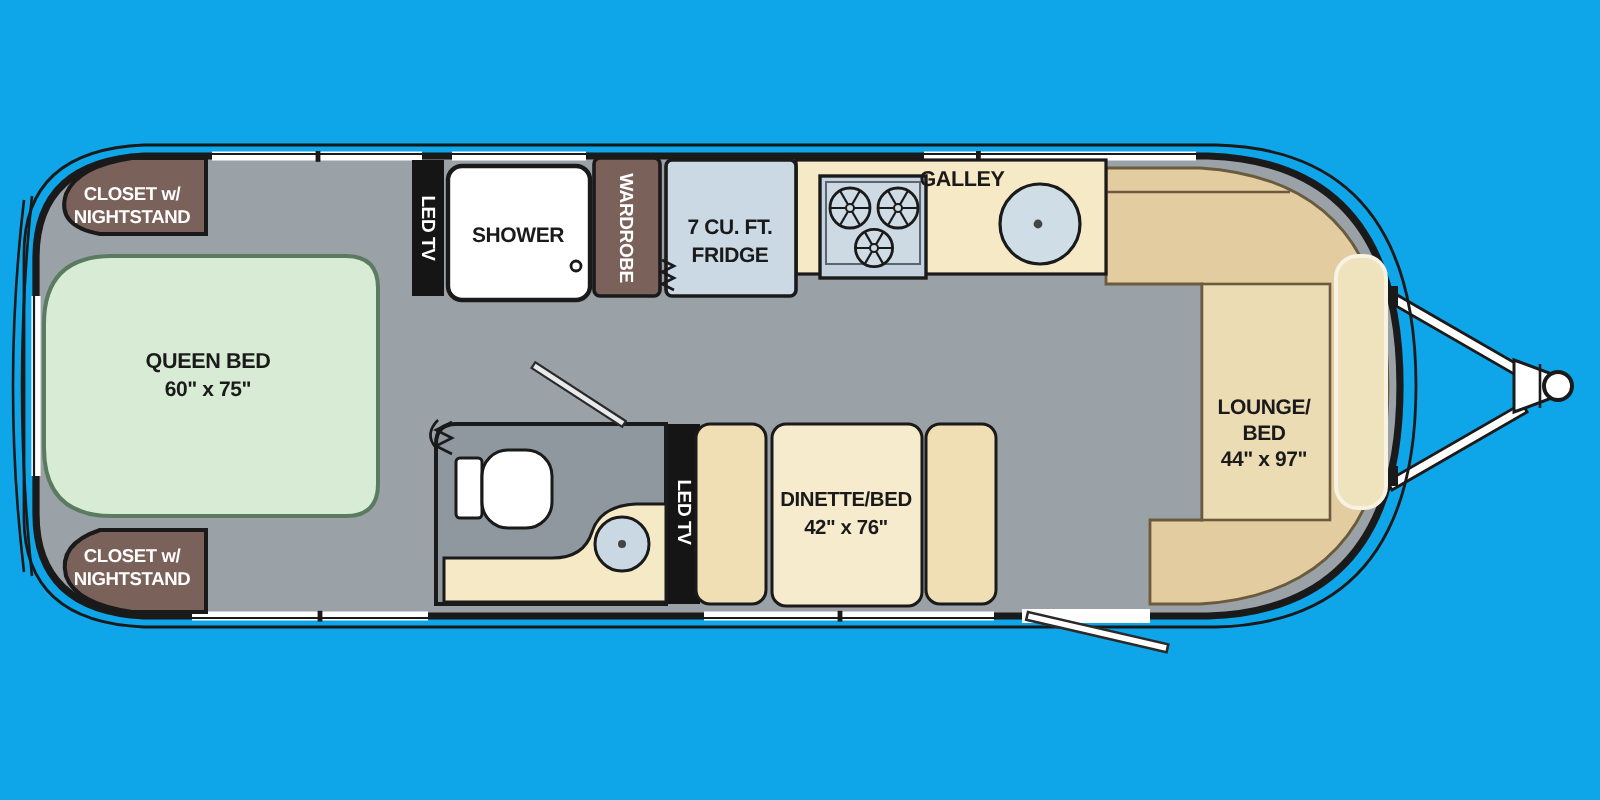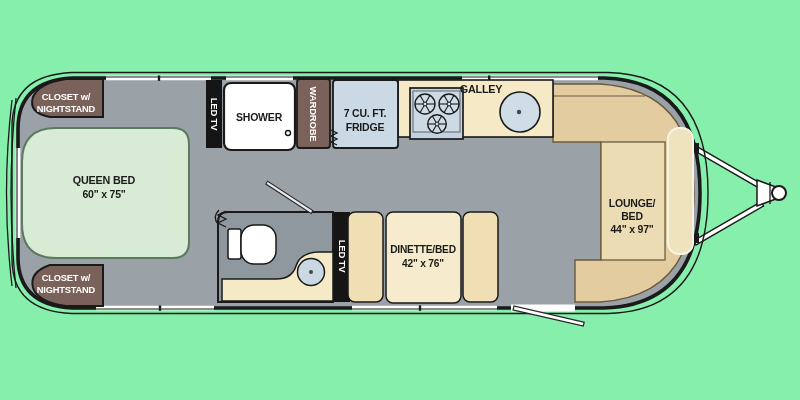--- a/index.html
+++ b/index.html
@@ -1,16 +1,16 @@
 <!DOCTYPE html>
 <html><head>
 <meta charset="utf-8">
 <style>
   html,body{margin:0;padding:0;background:#ffffff;}
-  #stage{position:relative;width:800px;height:400px;background:#86efac;overflow:hidden;
+  #stage{position:relative;width:800px;height:400px;background:#0ea5e9;overflow:hidden;
          font-family:"Liberation Sans", sans-serif;}
   svg{position:absolute;left:0;top:0;}
   text{font-family:"Liberation Sans", sans-serif;font-weight:bold;letter-spacing:-0.2px;}
   .lbl{fill:#1a1a1a;}
   .lbl-w{fill:#ffffff;}
   .sz9{font-size:9.3px;} .sz95{font-size:9.5px;} .sz10{font-size:10.2px;}
   .sz105{font-size:10.5px;} .sz11{font-size:10.8px;}
 </style>
 </head>
 <body>

